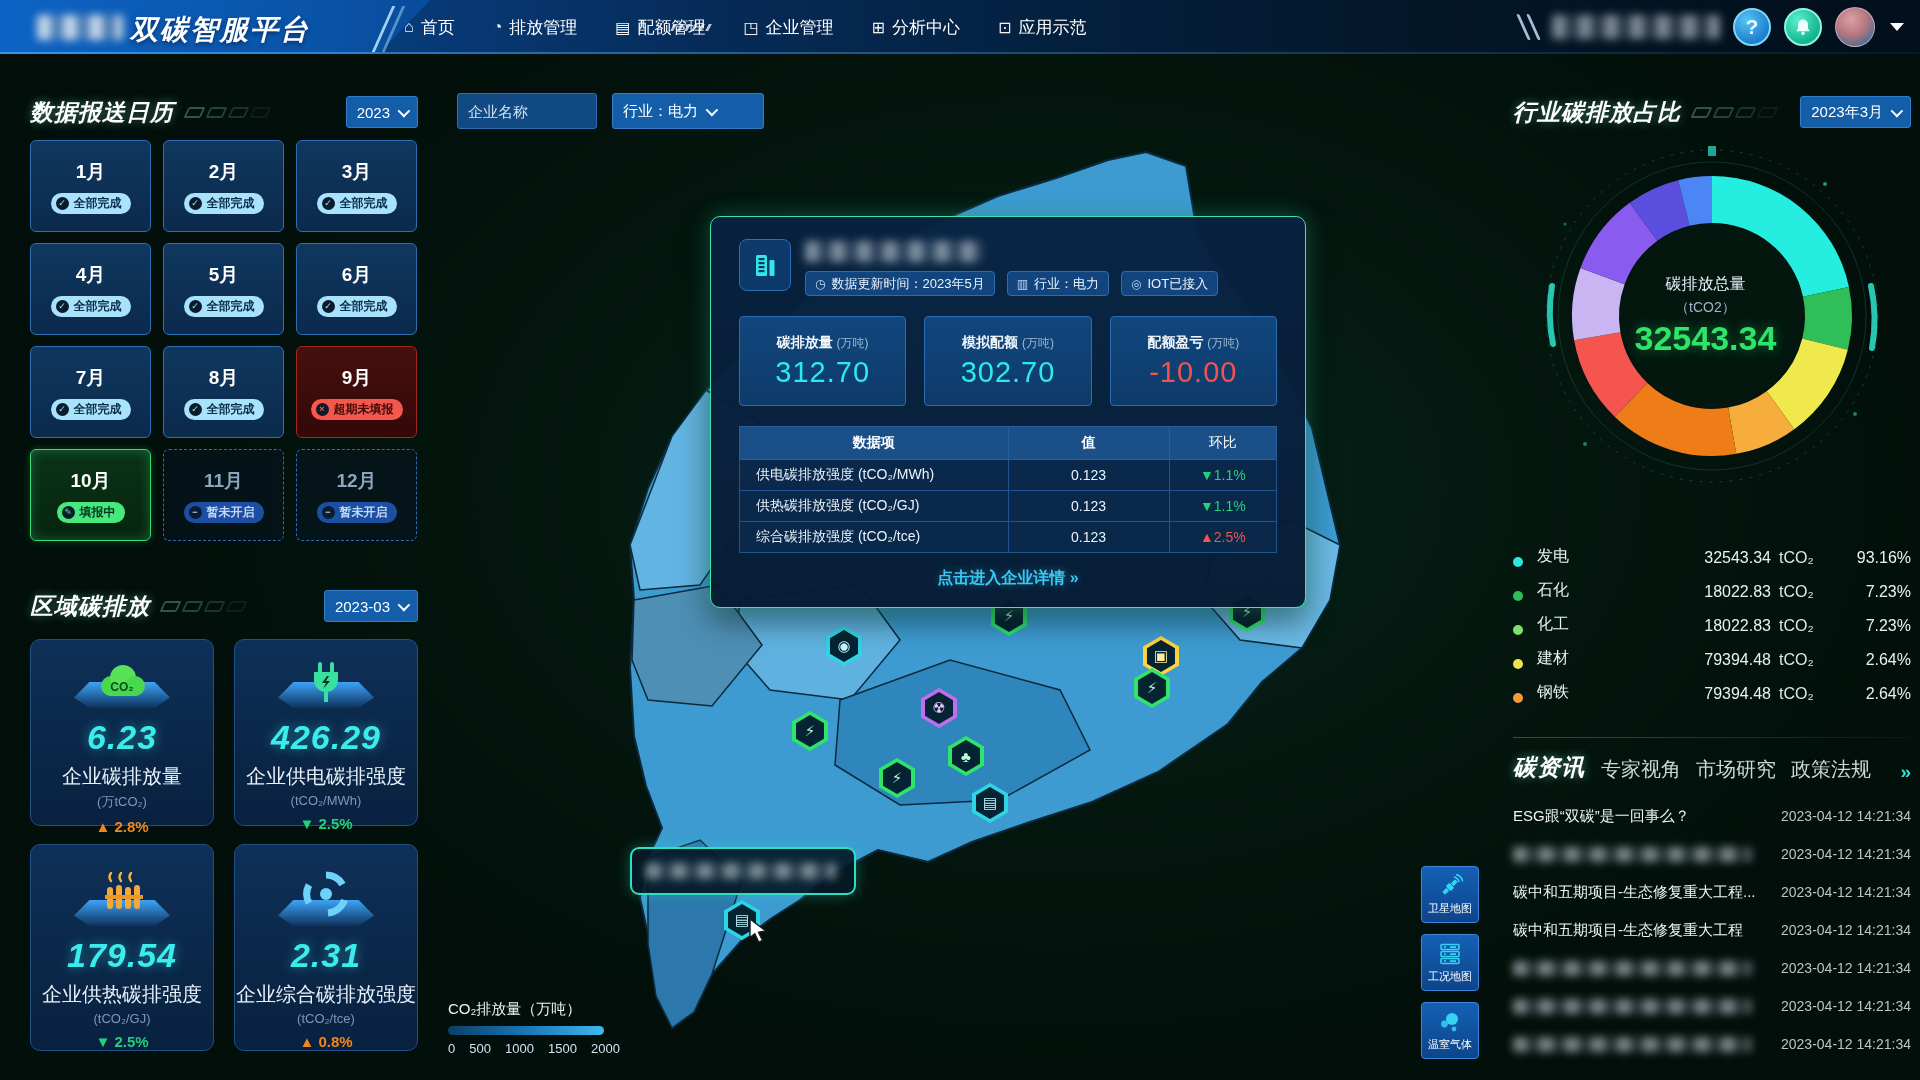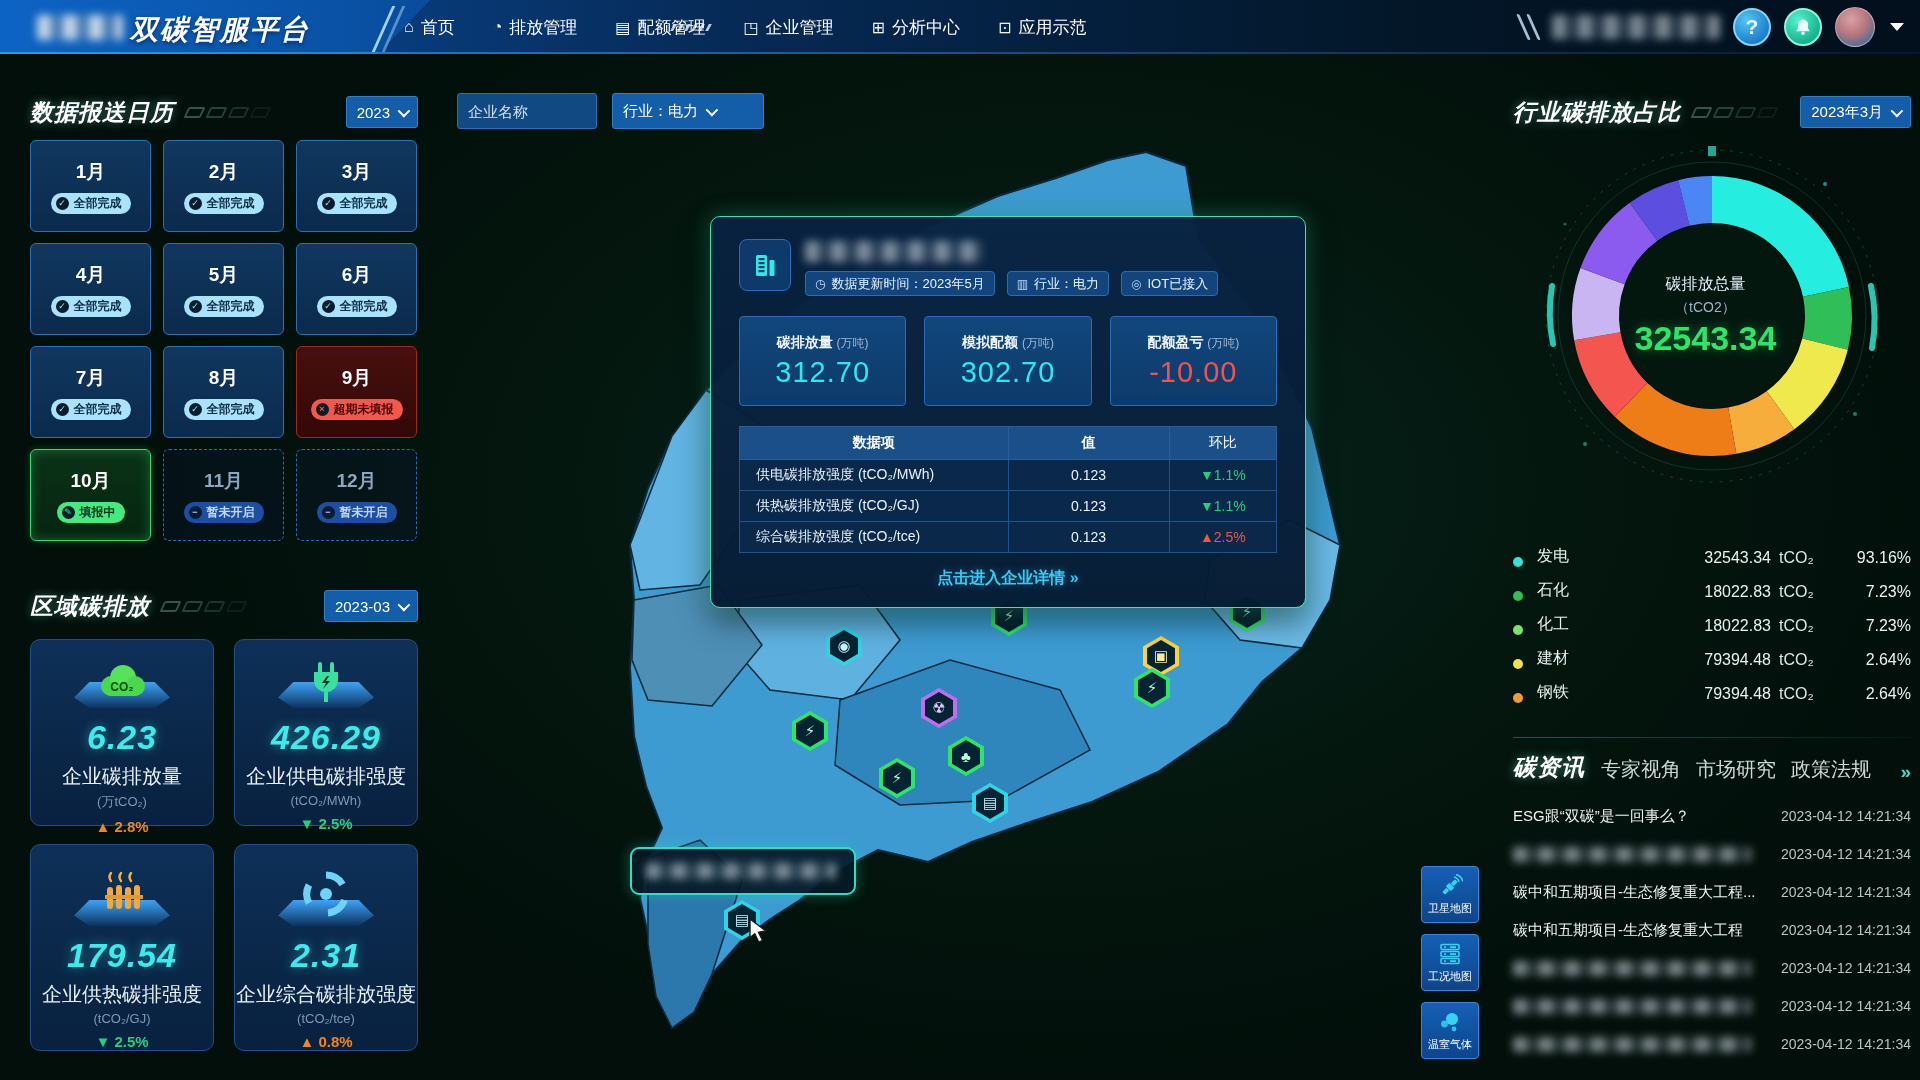--- a/index.html
+++ b/index.html
@@ -510,20 +510,31 @@
       </div>
     </div>
 
 <div id="map-tooltip">
   <span class="redact dim" style="width:190px;height:16px"></span>
 </div>
 <svg id="cursor-icon" width="24" height="26" viewBox="0 0 24 26">
   <path d="M2 1 L18 13 L10.5 14.2 L14.5 22.5 L10.8 24.2 L6.8 15.8 L2 19.5 Z" fill="#fff" stroke="#1a1a1a" stroke-width="1.4"></path>
 </svg>
 
+<div id="map-legend">
+  <div class="ml-title">CO₂排放量（万吨）</div>
+  <div class="ml-bar"></div>
+  <div class="ml-ticks">
+    <span>0</span>
+        <span>500</span>
+        <span>1000</span>
+        <span>1500</span>
+        <span>2000</span>
+  </div>
+</div>
 
 <div id="layer-buttons">
   <div class="layer-btn">
     <svg width="26" height="26" viewBox="0 0 26 26">
       <g transform="rotate(45 13 14)" fill="#35d2f2">
             <rect x="11" y="5" width="4" height="6" rx="1"></rect>
             <rect x="11" y="17" width="4" height="6" rx="1"></rect>
             <rect x="9.5" y="11.5" width="7" height="5" rx="1"></rect>
           </g>
       <path d="M17 4 q4 1 5 5" stroke="#35d2f2" stroke-width="1.6" fill="none"></path>

